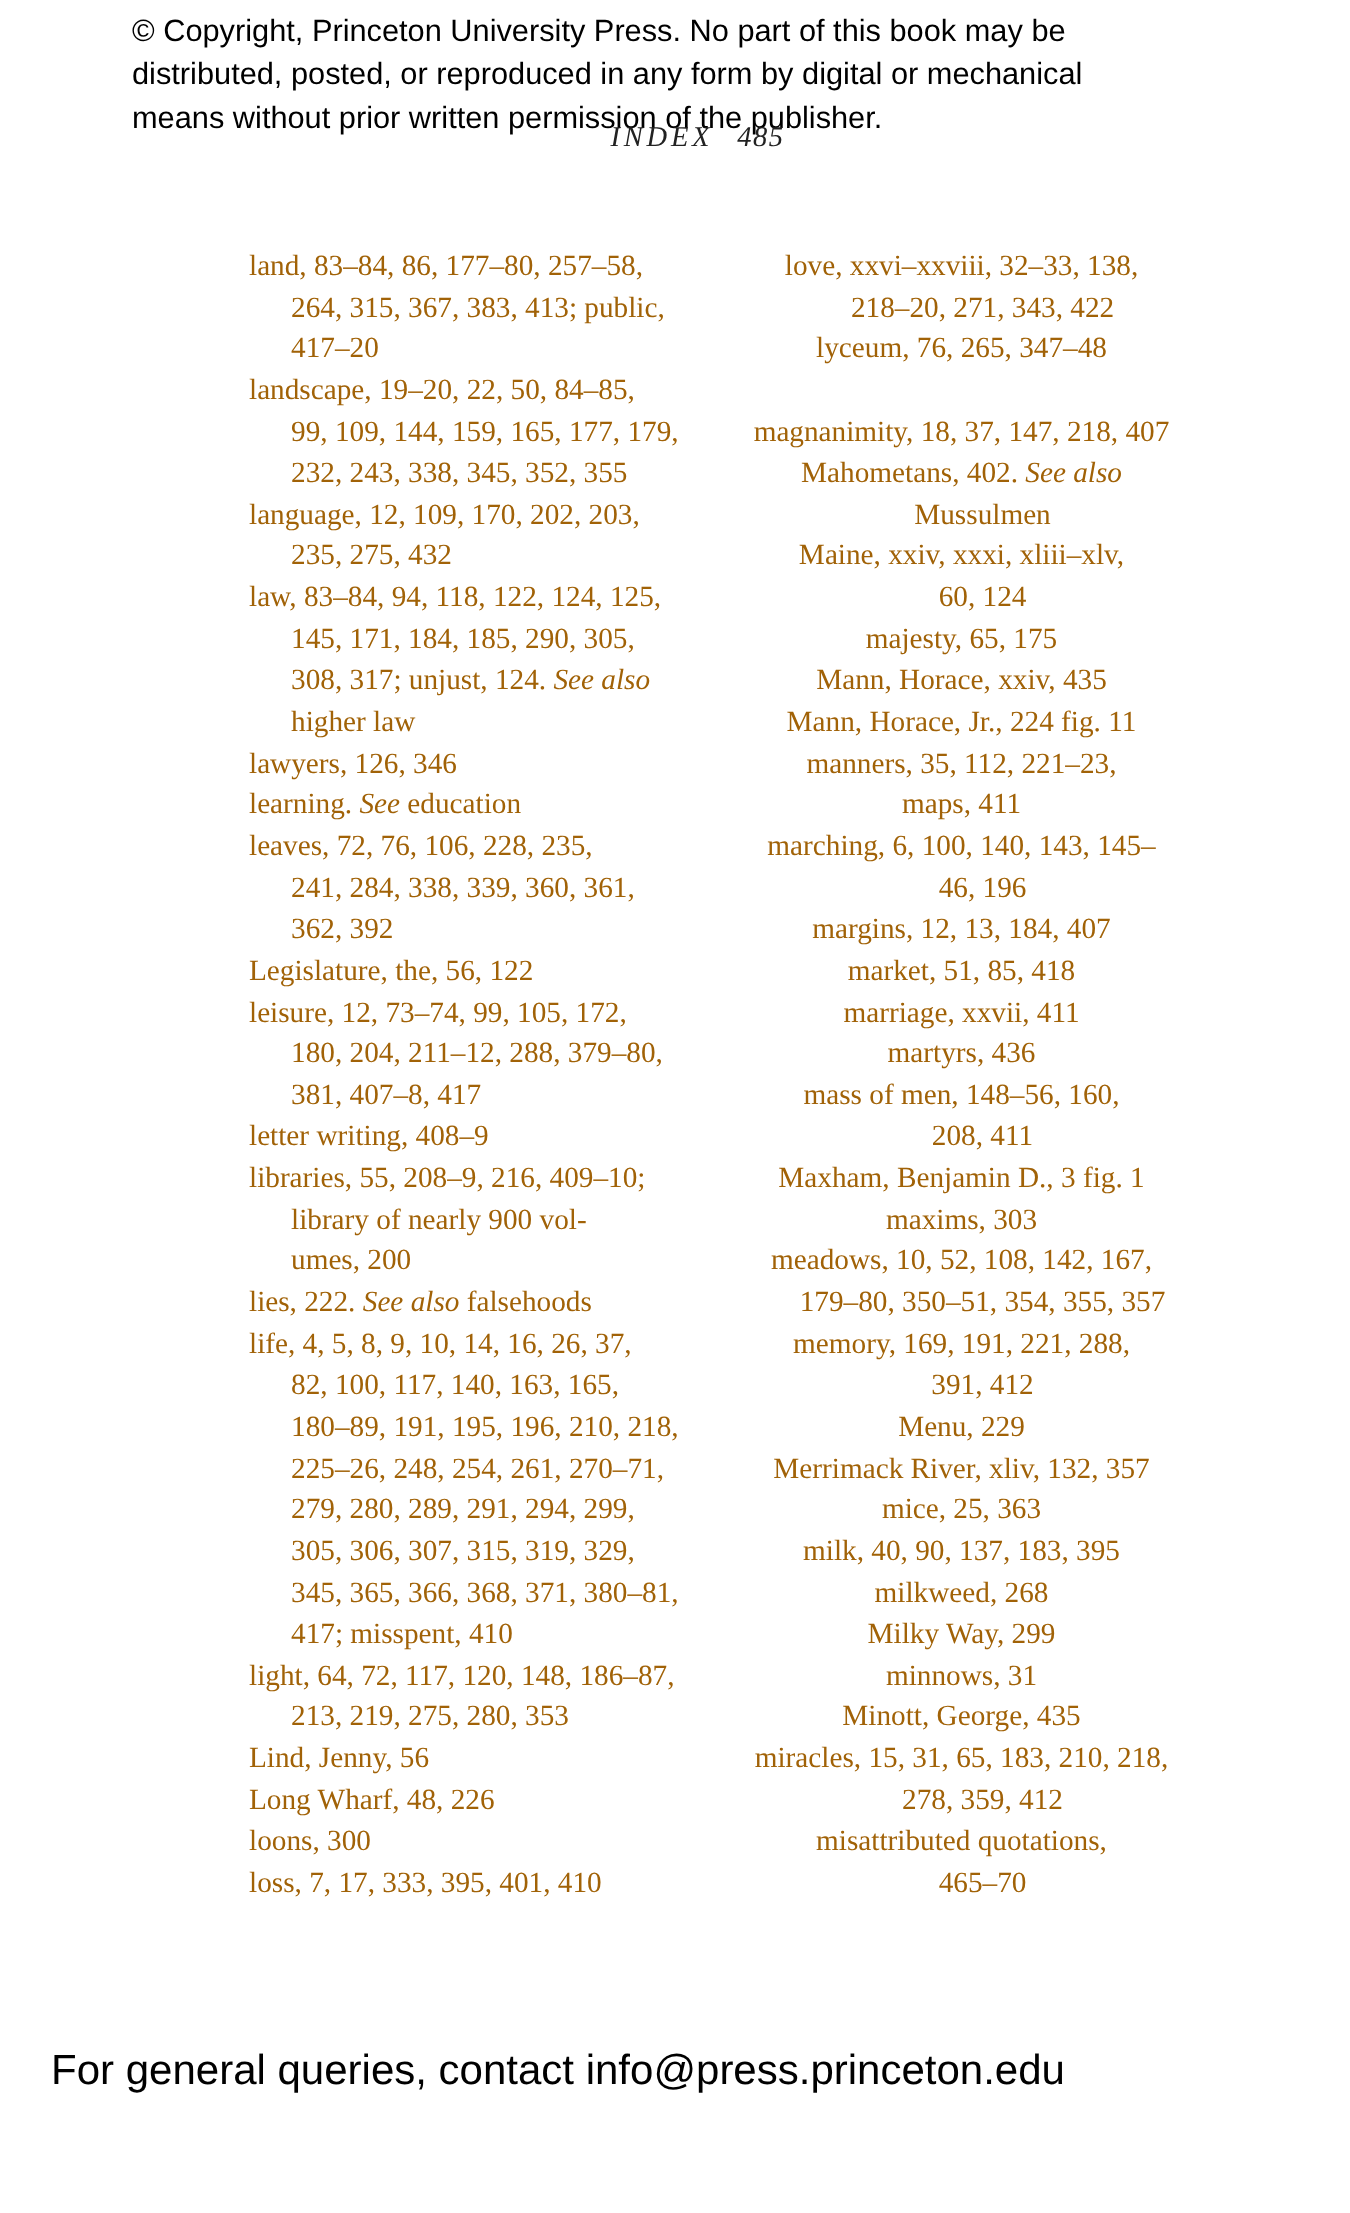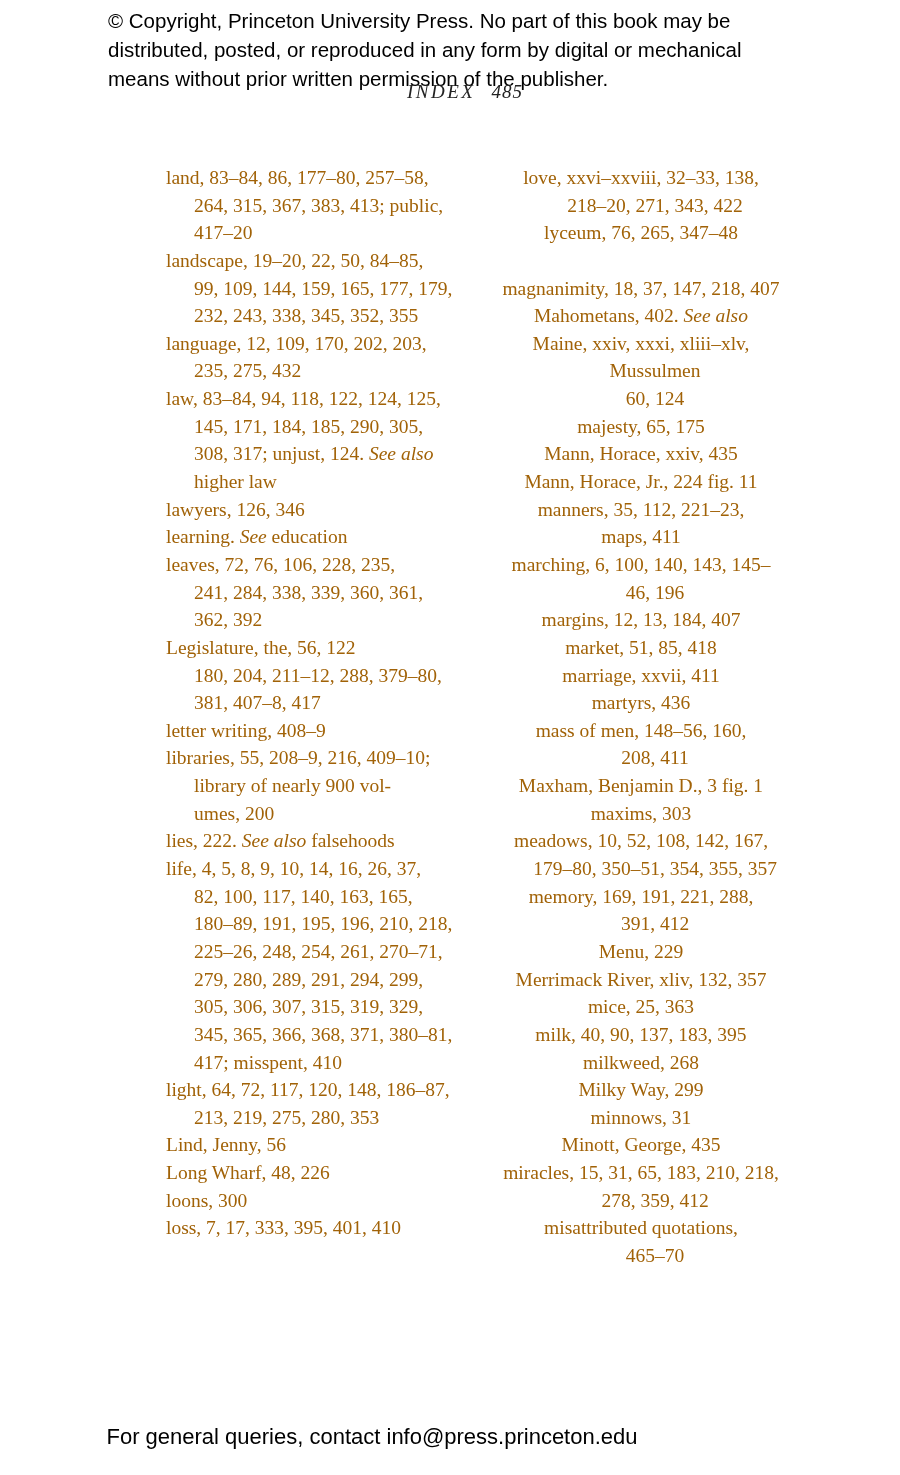--- a/index.html
+++ b/index.html
@@ -11,21 +11,21 @@
     position: relative;
     width: 900px;
     height: 1475px;
     background: #ffffff;
     color: #141414;
     overflow: hidden;
   }
   
   #copyright {
     position: absolute;
-    left: 108px;
+    left: 88px;
     top: 6px;
     width: 720px;
     font-family: "Liberation Sans", sans-serif;
     font-size: 20.5px;
     line-height: 29px;
     color: #000000;
   }
   
   #running-head {
     position: absolute;
@@ -61,25 +61,25 @@
     height: 27.65px;
     line-height: 27.65px;
     white-space: nowrap;
   }
   .line.ind { padding-left: 28px; }
   .it { font-style: italic; }
   
   #footer {
     position: absolute;
     left: 0;
-    top: 1424px;
+    top: 1364px;
     width: 744px;
     text-align: center;
     font-family: "Liberation Sans", sans-serif;
-    font-size: 22px;
+    font-size: 28px;
     color: #000000;
   }
 </style>
 </head>
 <body>
 
 <div id="page">
 
   <div id="copyright">
     <div>© Copyright, Princeton University Press. No part of this book may be</div>
@@ -103,20 +103,21 @@
       <div class="line"><span>law, 83–84, 94, 118, 122, 124, 125,</span></div>
       <div class="line ind"><span>145, 171, 184, 185, 290, 305,</span></div>
       <div class="line ind"><span>308, 317; unjust, 124. </span><span class="it">See also</span></div>
       <div class="line ind"><span>higher law</span></div>
       <div class="line"><span>lawyers, 126, 346</span></div>
       <div class="line"><span>learning. </span><span class="it">See</span><span> education</span></div>
       <div class="line"><span>leaves, 72, 76, 106, 228, 235,</span></div>
       <div class="line ind"><span>241, 284, 338, 339, 360, 361,</span></div>
       <div class="line ind"><span>362, 392</span></div>
       <div class="line"><span>Legislature, the, 56, 122</span></div>
+      <div class="line"><span>leisure, 12, 73–74, 99, 105, 172,</span></div>
       <div class="line ind"><span>180, 204, 211–12, 288, 379–80,</span></div>
       <div class="line ind"><span>381, 407–8, 417</span></div>
       <div class="line"><span>letter writing, 408–9</span></div>
       <div class="line"><span>libraries, 55, 208–9, 216, 409–10;</span></div>
       <div class="line ind"><span>library of nearly 900 vol-</span></div>
       <div class="line ind"><span>umes, 200</span></div>
       <div class="line"><span>lies, 222. </span><span class="it">See also</span><span> falsehoods</span></div>
       <div class="line"><span>life, 4, 5, 8, 9, 10, 14, 16, 26, 37,</span></div>
       <div class="line ind"><span>82, 100, 117, 140, 163, 165,</span></div>
       <div class="line ind"><span>180–89, 191, 195, 196, 210, 218,</span></div>
@@ -132,22 +133,22 @@
       <div class="line"><span>loons, 300</span></div>
       <div class="line"><span>loss, 7, 17, 333, 395, 401, 410</span></div>
     </div>
   <div id="col-right" class="index-col">
       <div class="line"><span>love, xxvi–xxviii, 32–33, 138,</span></div>
       <div class="line ind"><span>218–20, 271, 343, 422</span></div>
       <div class="line"><span>lyceum, 76, 265, 347–48</span></div>
       <div class="line"></div>
       <div class="line"><span>magnanimity, 18, 37, 147, 218, 407</span></div>
       <div class="line"><span>Mahometans, 402. </span><span class="it">See also</span></div>
+      <div class="line ind"><span>Mussulmen</span></div>
       <div class="line"><span>Maine, xxiv, xxxi, xliii–xlv,</span></div>
-      <div class="line ind"><span>Mussulmen</span></div>
       <div class="line ind"><span>60, 124</span></div>
       <div class="line"><span>majesty, 65, 175</span></div>
       <div class="line"><span>Mann, Horace, xxiv, 435</span></div>
       <div class="line"><span>Mann, Horace, Jr., 224 fig. 11</span></div>
       <div class="line"><span>manners, 35, 112, 221–23,</span></div>
       <div class="line"><span>maps, 411</span></div>
       <div class="line"><span>marching, 6, 100, 140, 143, 145–</span></div>
       <div class="line ind"><span>46, 196</span></div>
       <div class="line"><span>margins, 12, 13, 184, 407</span></div>
       <div class="line"><span>market, 51, 85, 418</span></div>

